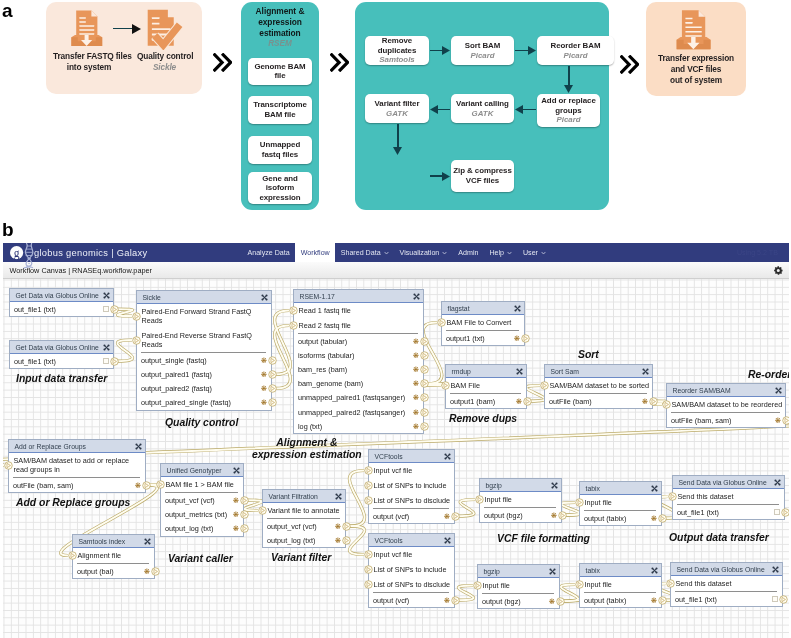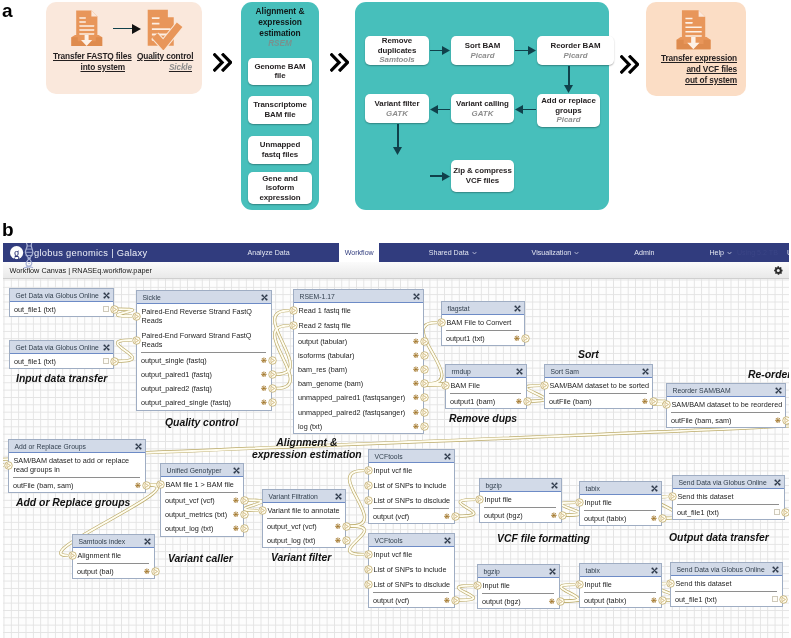--- a/index.html
+++ b/index.html
@@ -15,22 +15,22 @@
   .wbox{position:absolute;background:#fff;border-radius:5px;
         box-shadow:0 1px 1.5px rgba(0,0,0,.3);
         display:flex;flex-direction:column;align-items:center;justify-content:center;
         text-align:center;line-height:9.6px;}
   .wbox .t{font-weight:bold;color:#231f20;font-size:7.9px;letter-spacing:-0.05px;}
   .wbox .s{font-style:italic;color:#8d8d8d;font-size:7.9px;font-weight:bold;}
   .stage-title{position:absolute;text-align:center;font-weight:bold;color:#101a1a;
                font-size:8.4px;line-height:11.2px;letter-spacing:-0.05px;}
   .stage-sub{position:absolute;text-align:center;font-style:italic;color:#78928f;
              font-size:8.2px;font-weight:bold;}
-  .acap{position:absolute;text-align:right;font-weight:bold;color:#231f20;
-        line-height:11px;font-size:8.3px;letter-spacing:-0.15px;white-space:nowrap;text-decoration:underline;}
+  .acap{position:absolute;text-align:center;font-weight:bold;color:#231f20;
+        line-height:11px;font-size:8.3px;letter-spacing:-0.15px;white-space:nowrap;}
   .acap .sub{font-style:italic;color:#8d8d8d;}
   .aline{position:absolute;background:#10414b;}
 
   
   #panelB{position:absolute;left:3px;top:243px;width:786px;height:395px;overflow:hidden;background:#fff;}
   .navbar{position:absolute;left:0;top:0;width:786px;height:19px;background:#313c7e;z-index:10;}
   .brand{position:absolute;left:31px;top:4.5px;font-size:9.3px;color:#eef0f8;letter-spacing:.3px;text-align:center;}
   .navmenu{position:absolute;right:2px;top:0;height:19px;display:flex;align-items:stretch;}
   .navitem{font-size:7.1px;color:#e2e5f0;padding:0 5.5px;height:19px;display:flex;align-items:center;white-space:nowrap;}
   .navitem.active{background:#fff;color:#313c7e;}
@@ -214,21 +214,21 @@
           <path d="M16.9 6.1 h6.1"></path>
           <path d="M16.4 9.3 h7.4"></path>
     <path d="M16.7 12.5 h6.8"></path>
           <path d="M18.4 15.6 h3.6"></path>
     <path d="M19.2 20.4 h1.8"></path>
           <path d="M17.2 23 h5.2"></path>
   </g>
 </svg>
 <div class="brand">globus genomics | Galaxy</div>
 <div class="usage">Using 5.2 TB</div>
-<div class="navmenu" style="left:239px;gap:44px;">
+<div class="navmenu" style="left:239px;">
 <div class="navitem">
           <span>Analyze Data</span>
         </div>
 <div class="navitem active">
           <span>Workflow</span>
         </div>
 <div class="navitem">
           <span>Shared Data</span>
           <svg class="caret" width="5" height="4" viewBox="0 0 6 5">
             <path d="M0.6 1.2 L3 3.8 L5.4 1.2" fill="none" stroke="#d8dbea" stroke-width="0.9"></path>
@@ -300,22 +300,22 @@
         <div class="nhead">
           <span class="ntitle">Sickle</span>
           <svg width="7" height="7" viewBox="0 0 12 12">
             <path d="M2.7 1.5 L6 4.8 L9.3 1.5 A1.8 1.8 0 0 1 10.5 2.7 L7.2 6 L10.5 9.3 A1.8 1.8 0 0 1 9.3 10.5 L6 7.2 L2.7 10.5 A1.8 1.8 0 0 1 1.5 9.3 L4.8 6 L1.5 2.7 A1.8 1.8 0 0 1 2.7 1.5 Z" fill="#2b3647"></path>
             <circle cx="2.5" cy="2.5" r="1.75" fill="#2b3647"></circle>
             <circle cx="9.5" cy="2.5" r="1.75" fill="#2b3647"></circle>
             <circle cx="2.5" cy="9.5" r="1.75" fill="#2b3647"></circle>
             <circle cx="9.5" cy="9.5" r="1.75" fill="#2b3647"></circle>
           </svg>
         </div>
+        <div class="nrow"><span>Paired-End Forward Strand FastQ Reads</span></div>
         <div class="nrow"><span>Paired-End Reverse Strand FastQ Reads</span></div>
-        <div class="nrow"><span>Paired-End Forward Strand FastQ Reads</span></div>
         <div class="nsep"></div>
         <div class="nrow orow">
           <span>output_single (fastq)</span>
           <span class="oast">❋</span>
         </div>
         <div class="nrow orow">
           <span>output_paired1 (fastq)</span>
           <span class="oast">❋</span>
         </div>
         <div class="nrow orow">

